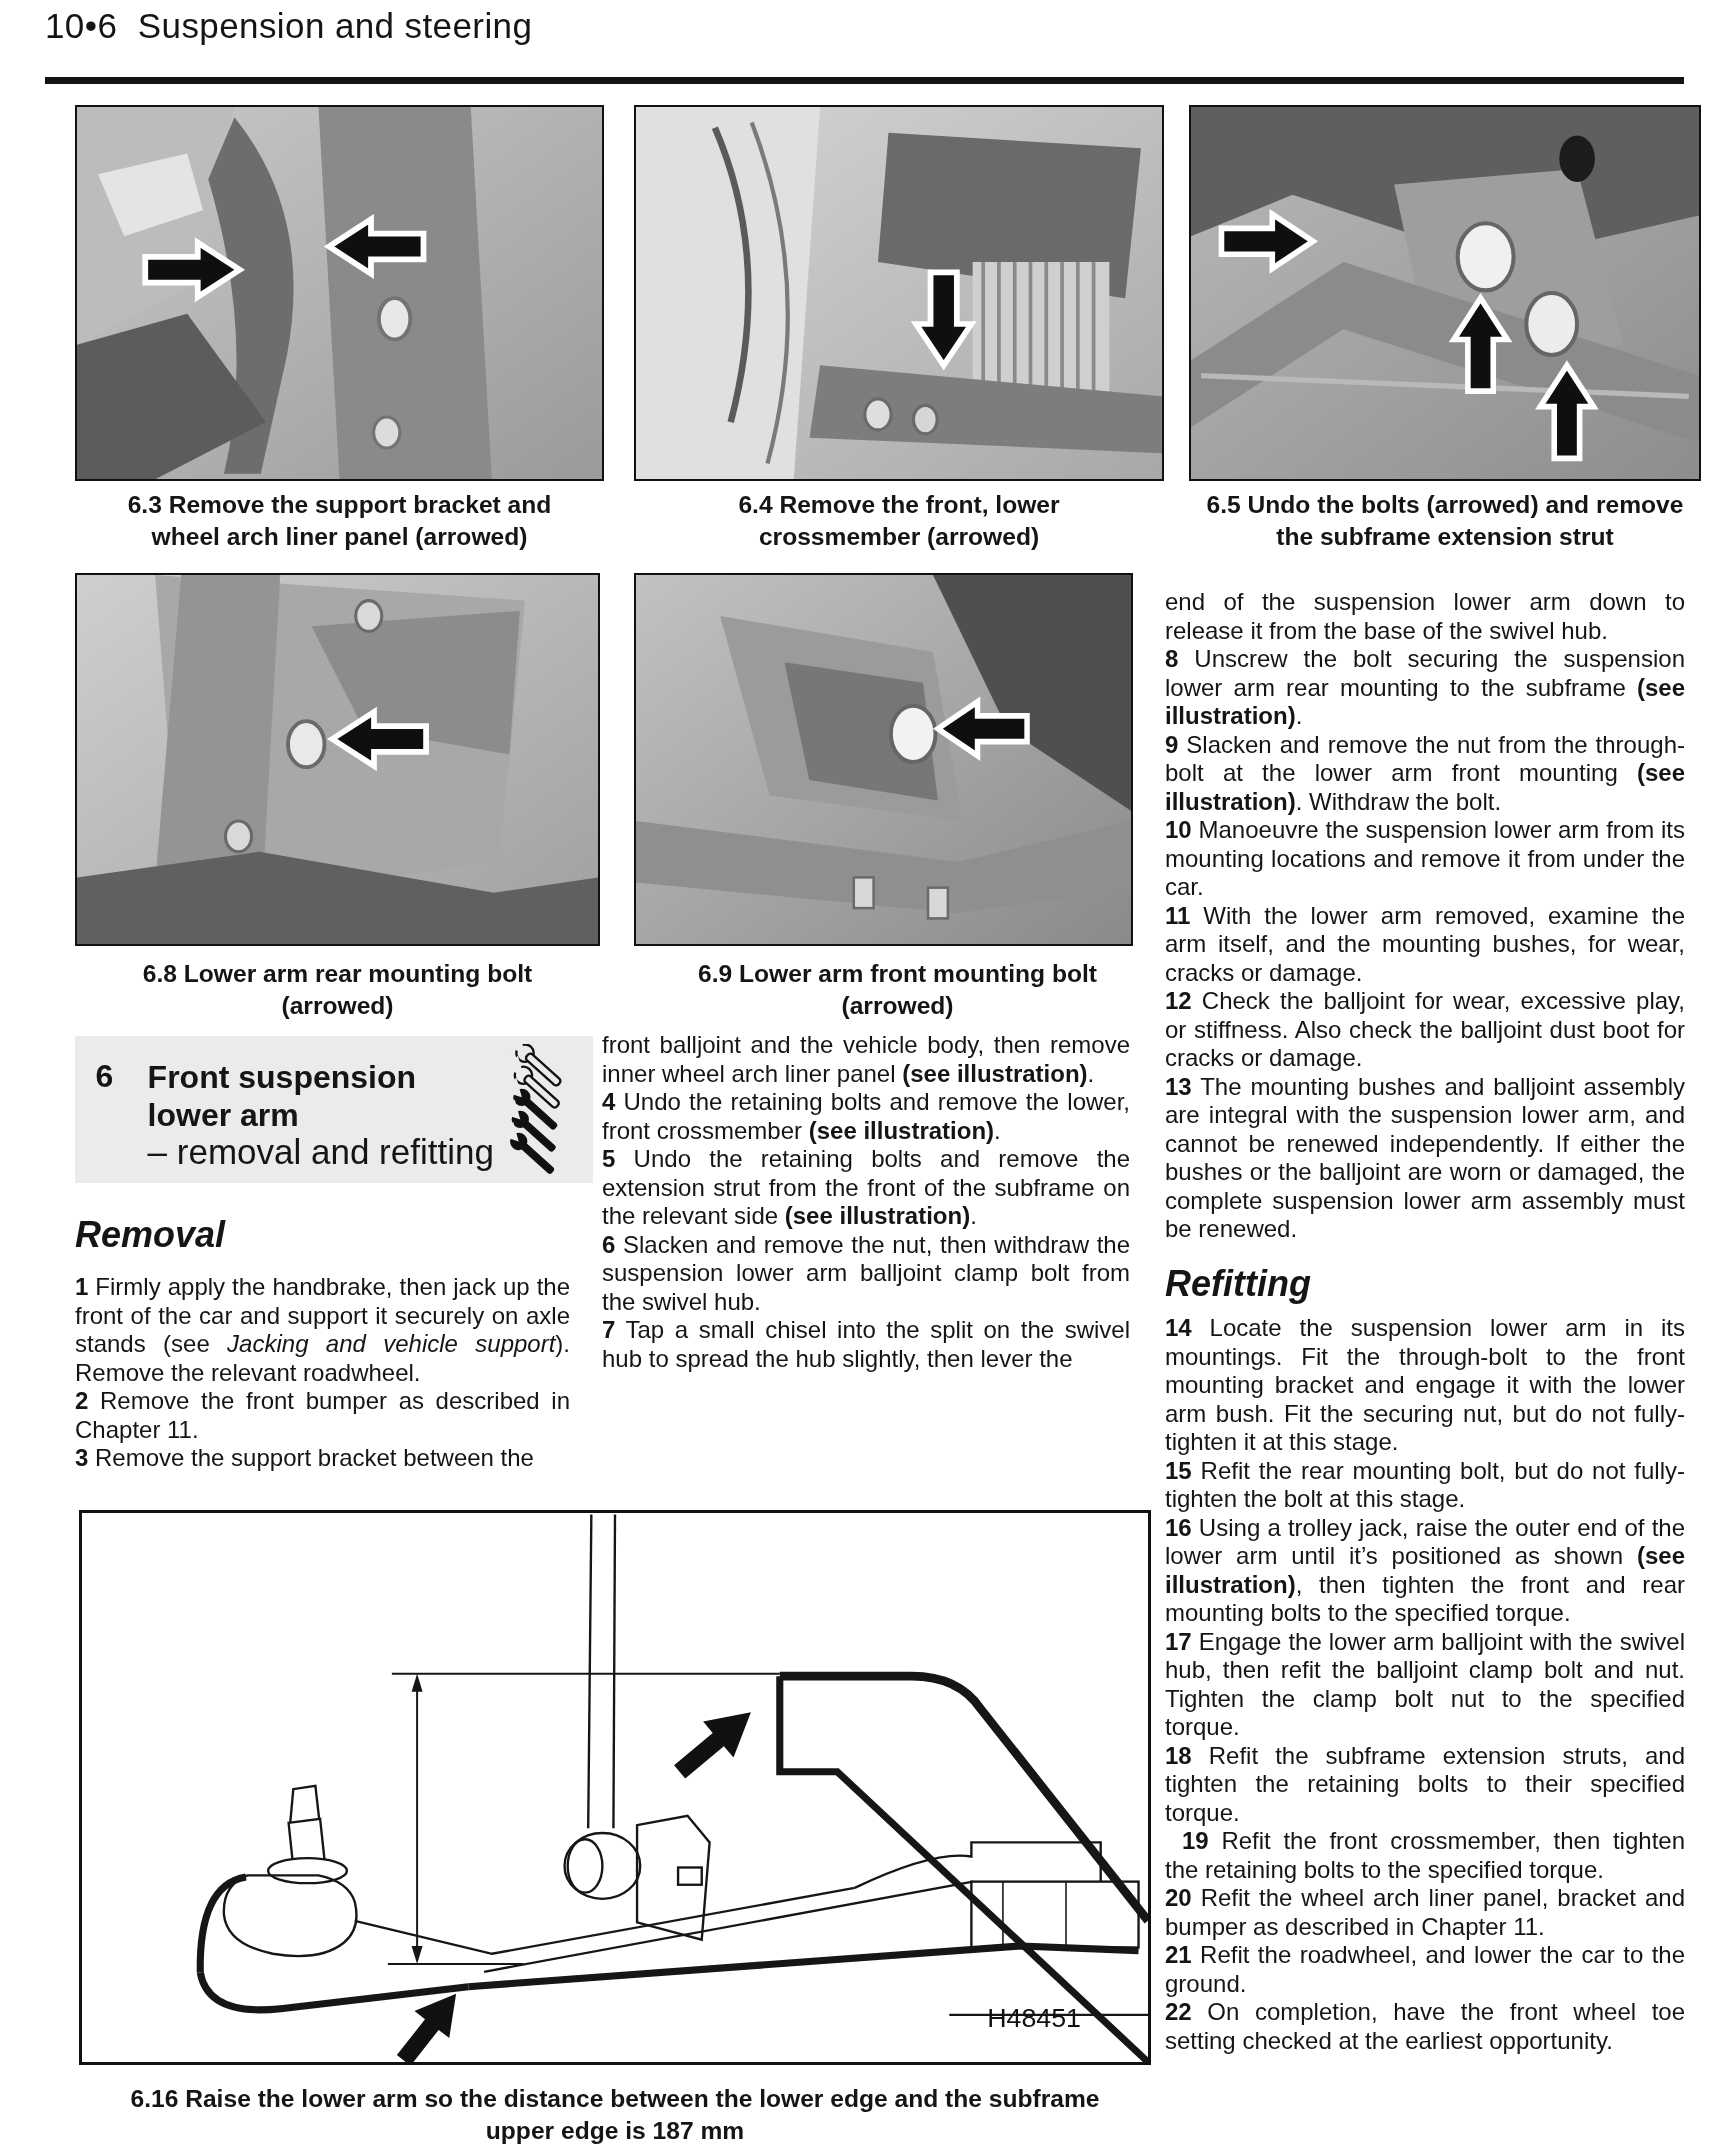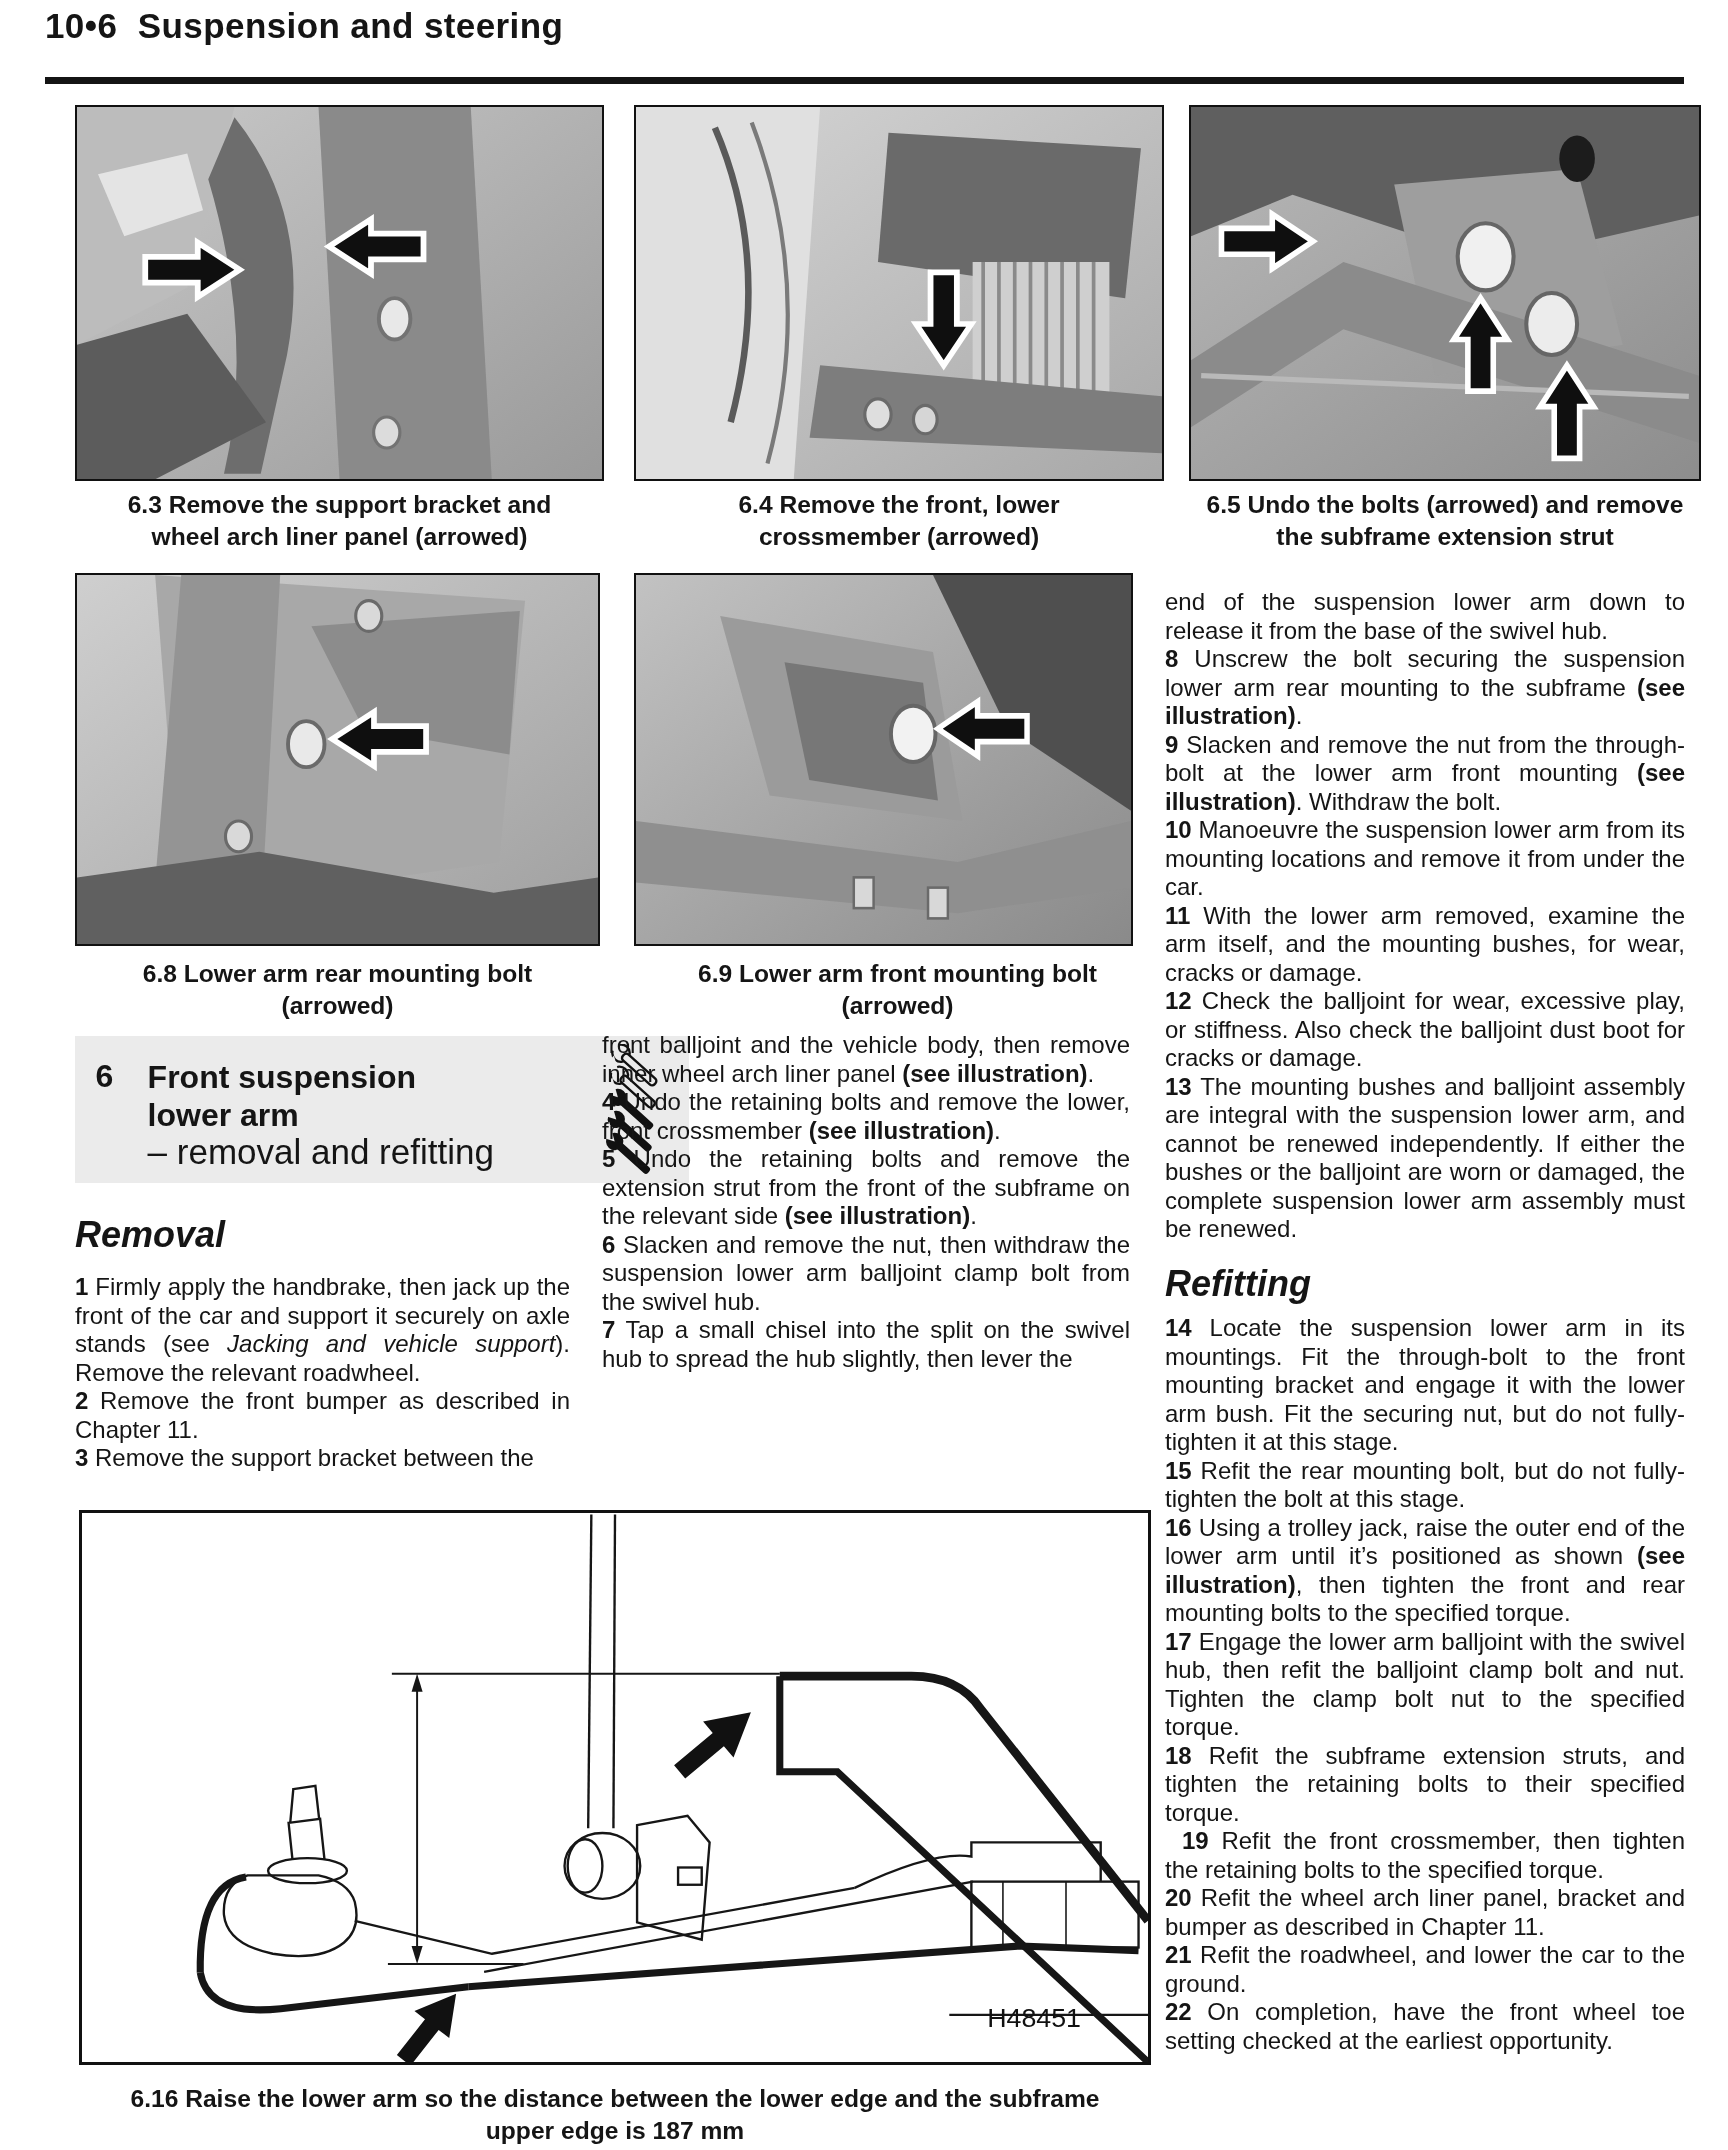--- a/index.html
+++ b/index.html
@@ -1,21 +1,21 @@
 <!DOCTYPE html>
 <html style="font-size:12.7px"><head>
 <meta charset="utf-8">
 <style>
   html,body{margin:0;padding:0;background:#ffffff;}
   .page{
     position:relative;width:1729px;height:2151px;background:#fff;
     font-family:"Liberation Sans","DejaVu Sans",sans-serif;color:#151515;
     overflow:hidden;
   }
-  .hdr{position:absolute;left:45px;top:6.3px;font-size:35px;font-weight:700;letter-spacing:0.4px;}
+  .hdr{position:absolute;left:45px;top:6.3px;font-size:35px;font-weight:400;letter-spacing:0.4px;}
   .hdr .pgnum{margin-right:20.6px;}
   .rule{position:absolute;left:45px;top:77px;width:1639px;height:7.1px;background:#141414;}
   .photo{position:absolute;border:2.4px solid #111;background:#bdbdbd;box-sizing:border-box;}
   .photo svg{display:block;width:100%;height:100%;}
   .cap{position:absolute;font-size:24.6px;font-weight:700;line-height:32px;text-align:center;box-sizing:border-box;}
   .body-par{margin:0;font-size:24px;line-height:28.5px;text-align:justify;}
   .colflow .body-par{margin:0;}
   .subhead{font-size:36px;font-weight:700;font-style:italic;margin:0;}
   .secbox{
     position:absolute;background:#ebebeb;box-sizing:border-box;
@@ -155,21 +155,21 @@
       <polygon points="0,96 130,112 200,96 200,122 130,132 0,120" fill="#8f8f8f"></polygon>
       <rect x="88" y="118" width="8" height="12" fill="#d8d8d8" stroke="#6a6a6a" stroke-width="1"></rect>
       <rect x="118" y="122" width="8" height="12" fill="#d8d8d8" stroke="#6a6a6a" stroke-width="1"></rect>
       <polygon points="0,-5 20,-5 20,-10.5 36,0 20,10.5 20,5 0,5" transform="translate(158,60) rotate(180)" fill="#0f0f0f" stroke="#fff" stroke-width="2.2"></polygon>
     </svg>
   </div>
 
   <div class="cap" style="left:75px;top:958px;width:525px;padding:0 52px;">6.8  Lower arm rear mounting bolt (arrowed)</div>
   <div class="cap" style="left:648px;top:958px;width:499px;padding:0 38px;">6.9  Lower arm front mounting bolt (arrowed)</div>
 
-  <div class="secbox" style="left:75px;top:1036px;width:614px;height:147px;">
+  <div class="secbox" style="left:75px;top:1036px;width:518px;height:147px;">
     <span class="num">6</span><span class="ttl"><span>Front suspension lower arm</span><br>
     <span class="sub">– removal and refitting</span></span>
     <svg class="spanners" width="82" height="133" viewBox="0 0 104 168">
       <g transform="translate(36,22) rotate(42)">
         <circle cx="-16" cy="0" r="11" fill="#ebebeb" stroke="#111" stroke-width="3"></circle>
         <rect x="-12" y="-5" width="54" height="10" rx="4" fill="#ebebeb" stroke="#111" stroke-width="3"></rect>
         <polygon points="-16,0 -38,-14 -38,10" fill="#ebebeb"></polygon>
       </g>
       <g transform="translate(34,50) rotate(42)">
         <circle cx="-16" cy="0" r="11" fill="#ebebeb" stroke="#111" stroke-width="3"></circle>

